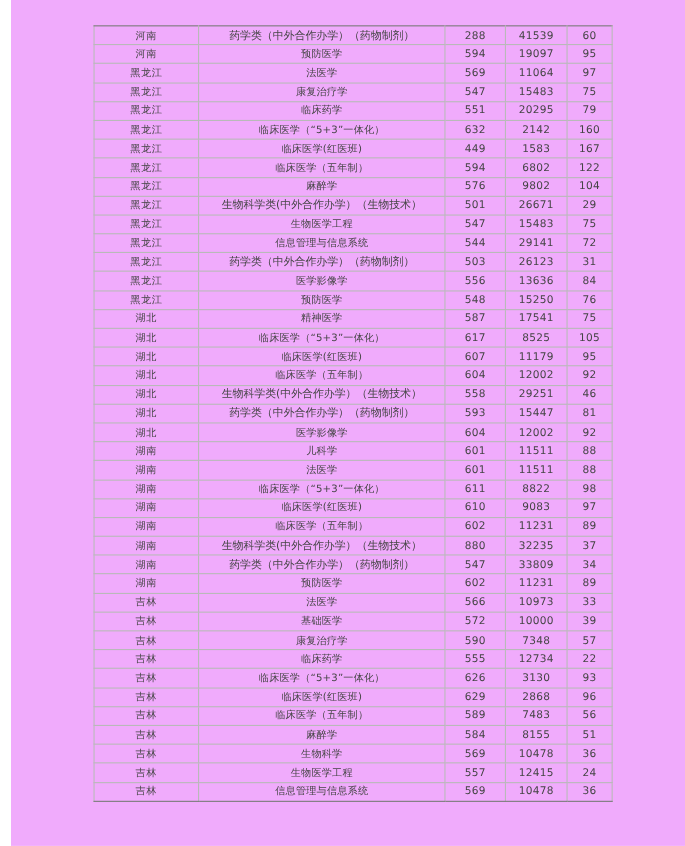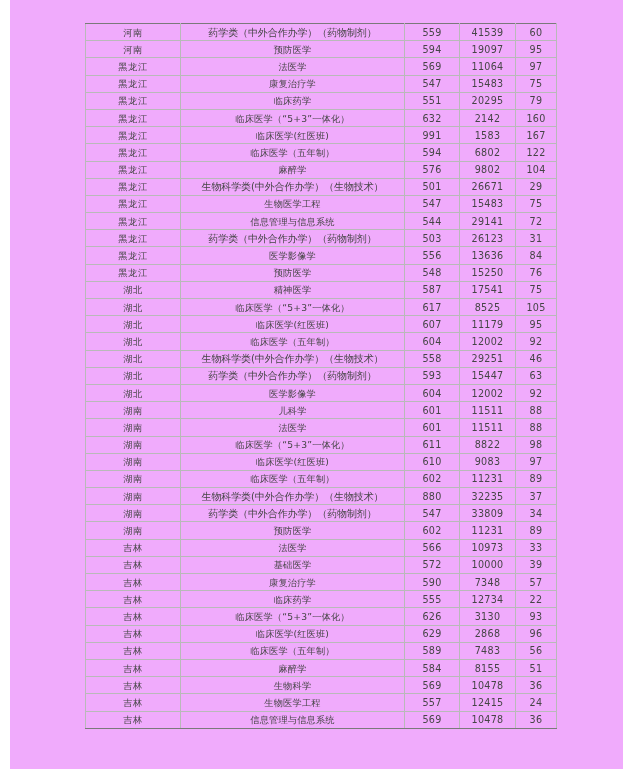--- a/index.html
+++ b/index.html
@@ -86,21 +86,21 @@
         <col class="c-province">
         <col class="c-major">
         <col class="c-score">
         <col class="c-rank">
         <col class="c-count">
       </colgroup>
       <tbody id="score-table-body">
           <tr>
             <td class="cell-province">河南</td>
             <td class="cell-major tight">药学类（中外合作办学）（药物制剂）</td>
-            <td class="cell-num">559</td>
+            <td class="cell-num">288</td>
             <td class="cell-num">41539</td>
             <td class="cell-num">60</td>
           </tr>
           <tr>
             <td class="cell-province">河南</td>
             <td class="cell-major">预防医学</td>
             <td class="cell-num">594</td>
             <td class="cell-num">19097</td>
             <td class="cell-num">95</td>
           </tr>
@@ -128,21 +128,21 @@
           <tr class="section-start">
             <td class="cell-province">黑龙江</td>
             <td class="cell-major">临床医学（“5+3”一体化）</td>
             <td class="cell-num">632</td>
             <td class="cell-num">2142</td>
             <td class="cell-num">160</td>
           </tr>
           <tr>
             <td class="cell-province">黑龙江</td>
             <td class="cell-major">临床医学(红医班)</td>
-            <td class="cell-num">991</td>
+            <td class="cell-num">449</td>
             <td class="cell-num">1583</td>
             <td class="cell-num">167</td>
           </tr>
           <tr>
             <td class="cell-province">黑龙江</td>
             <td class="cell-major">临床医学（五年制）</td>
             <td class="cell-num">594</td>
             <td class="cell-num">6802</td>
             <td class="cell-num">122</td>
           </tr>
@@ -228,21 +228,21 @@
             <td class="cell-major tight">生物科学类(中外合作办学）（生物技术）</td>
             <td class="cell-num">558</td>
             <td class="cell-num">29251</td>
             <td class="cell-num">46</td>
           </tr>
           <tr>
             <td class="cell-province">湖北</td>
             <td class="cell-major tight">药学类（中外合作办学）（药物制剂）</td>
             <td class="cell-num">593</td>
             <td class="cell-num">15447</td>
-            <td class="cell-num">63</td>
+            <td class="cell-num">81</td>
           </tr>
           <tr>
             <td class="cell-province">湖北</td>
             <td class="cell-major">医学影像学</td>
             <td class="cell-num">604</td>
             <td class="cell-num">12002</td>
             <td class="cell-num">92</td>
           </tr>
           <tr>
             <td class="cell-province">湖南</td>

